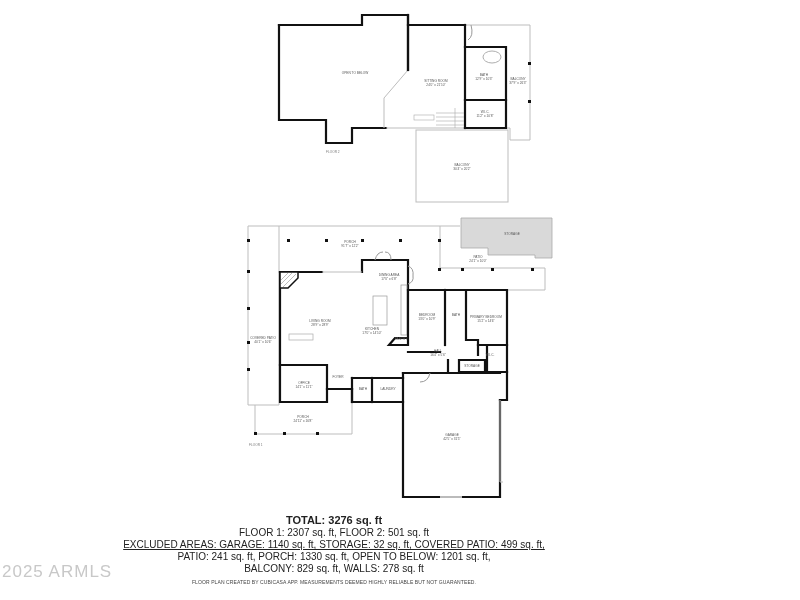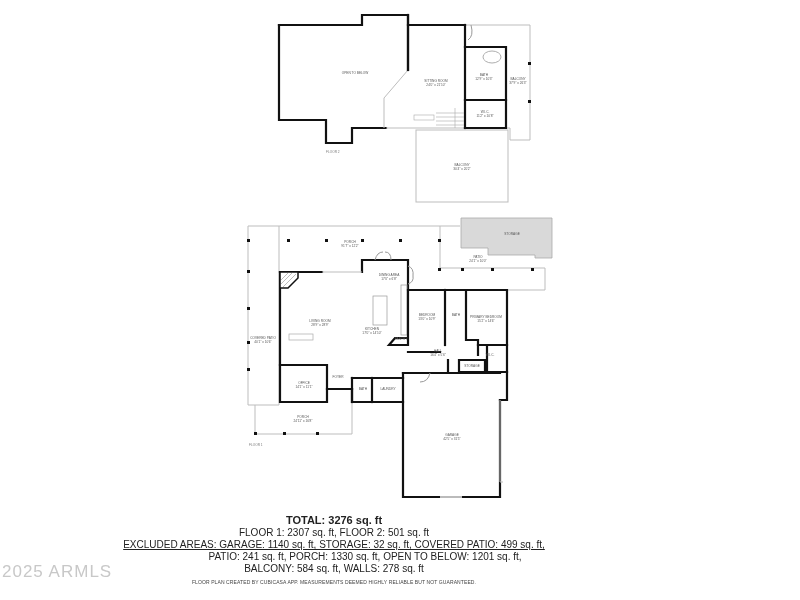--- a/index.html
+++ b/index.html
@@ -8,21 +8,21 @@
     .rlabel { font-family:"Liberation Sans", sans-serif; font-size:3.2px; fill:#555; text-anchor:middle; }
     .flabel { font-family:"Liberation Sans", sans-serif; font-size:3.2px; fill:#777; }
     .wall { stroke:#111; stroke-width:2.2; fill:none; stroke-linecap:square; }
     .thin { stroke:#bdbdbd; stroke-width:1; fill:none; }
     .mid { stroke:#999; stroke-width:1; fill:none; }
     .post { fill:#111; }
     .summary { position:absolute; left:0; width:668px; text-align:center; color:#222; font-family:"Liberation Sans", sans-serif; }
     #total { top:514px; font-size:11px; font-weight:bold; }
     #floors { top:527px; font-size:10px; }
     #excl1 { top:539px; font-size:10px;text-decoration:underline; }
-    #excl2 { top:551px; font-size:10px;margin-left:31px; }
+    #excl2 { top:551px; font-size:10px; }
     #excl3 { top:563px; font-size:10px; }
     #disclaimer { top:579px; font-size:5px; color:#444; letter-spacing:0.1px; }
     #watermark { position:absolute; left:2px; top:562px; font-size:17px; color:#c8c8c8; font-family:"Liberation Sans", sans-serif; letter-spacing:1px;text-align:right; }
   </style>
 </head>
 <body>
 
 <svg id="plan" viewBox="0 0 800 600" xmlns="http://www.w3.org/2000/svg">
 
   <g>
@@ -176,15 +176,15 @@
     <text class="flabel" x="249" y="446">FLOOR 1</text>
 
     <line x1="440" y1="497" x2="462" y2="497" stroke="#bbb" stroke-width="2"></line>
   </g>
 </svg>
 
 <div class="summary" id="total">TOTAL: 3276 sq. ft</div>
 <div class="summary" id="floors">FLOOR 1: 2307 sq. ft, FLOOR 2: 501 sq. ft</div>
 <div class="summary" id="excl1">EXCLUDED AREAS: GARAGE: 1140 sq. ft, STORAGE: 32 sq. ft, COVERED PATIO: 499 sq. ft,</div>
 <div class="summary" id="excl2">PATIO: 241 sq. ft, PORCH: 1330 sq. ft, OPEN TO BELOW: 1201 sq. ft,</div>
-<div class="summary" id="excl3">BALCONY: 584 sq. ft, WALLS: 278 sq. ft</div>
+<div class="summary" id="excl3">BALCONY: 829 sq. ft, WALLS: 278 sq. ft</div>
 <div class="summary" id="disclaimer">FLOOR PLAN CREATED BY CUBICASA APP. MEASUREMENTS DEEMED HIGHLY RELIABLE BUT NOT GUARANTEED.</div>
 <div id="watermark">2025 ARMLS</div>
 
 </body></html>

